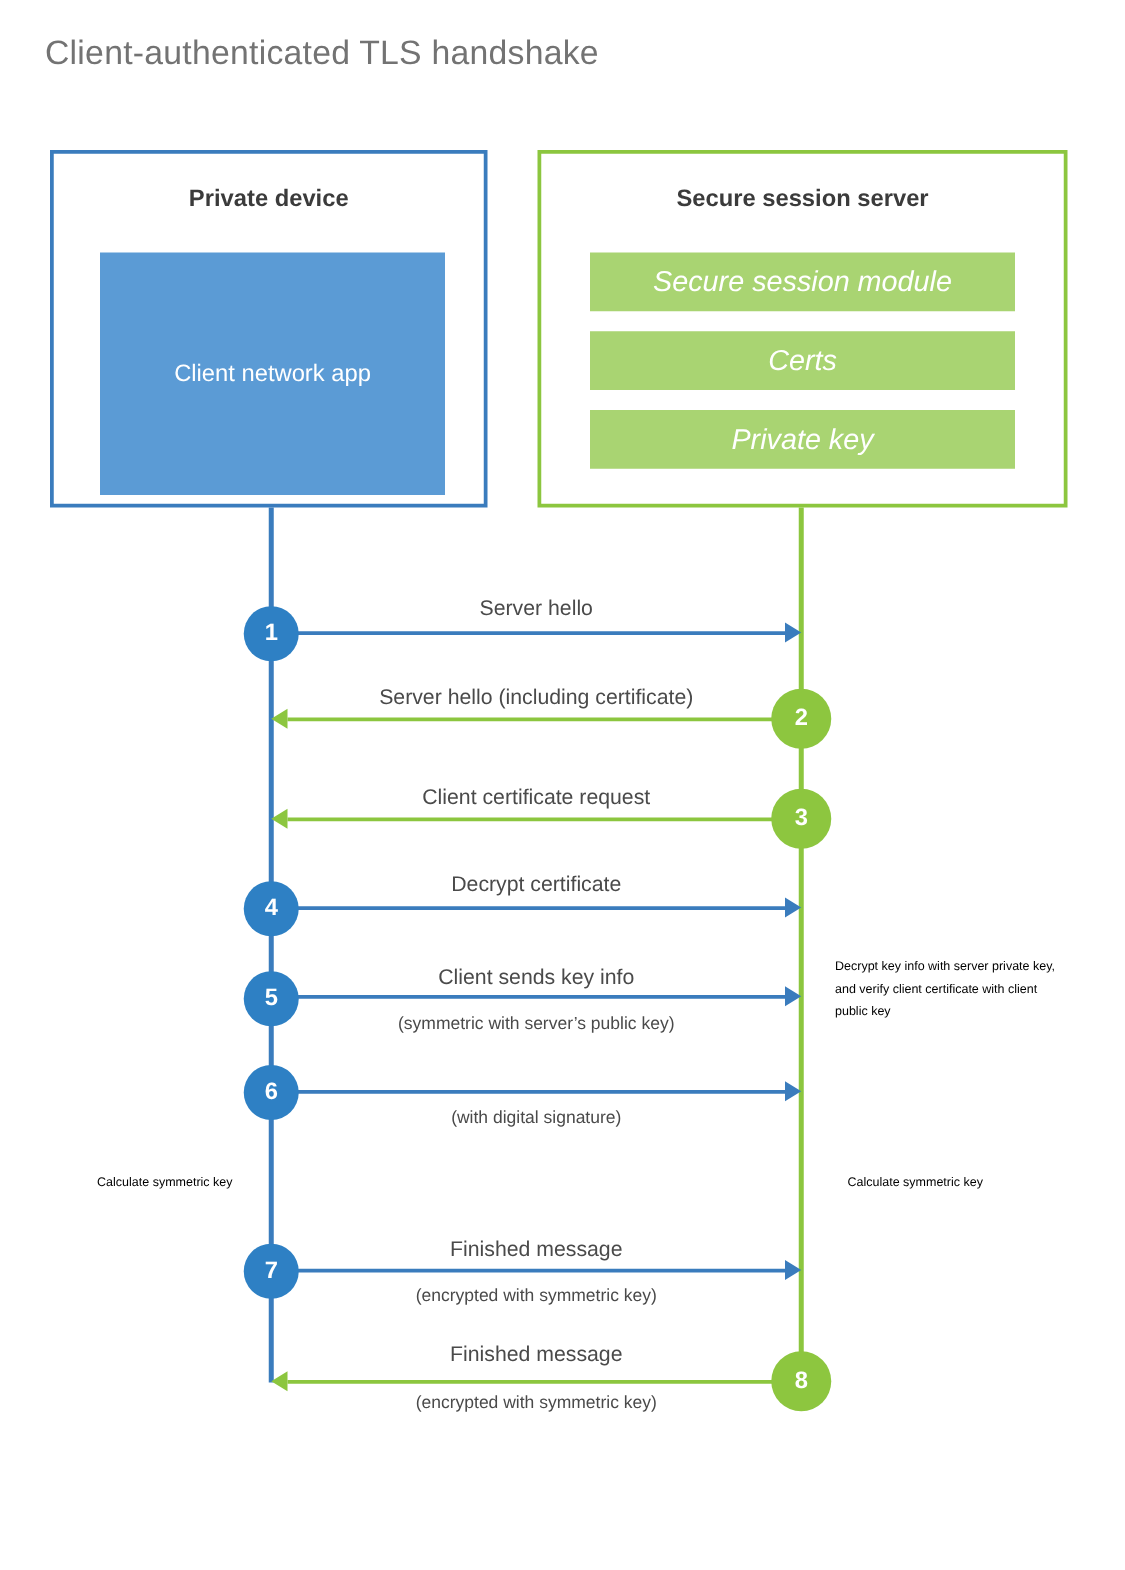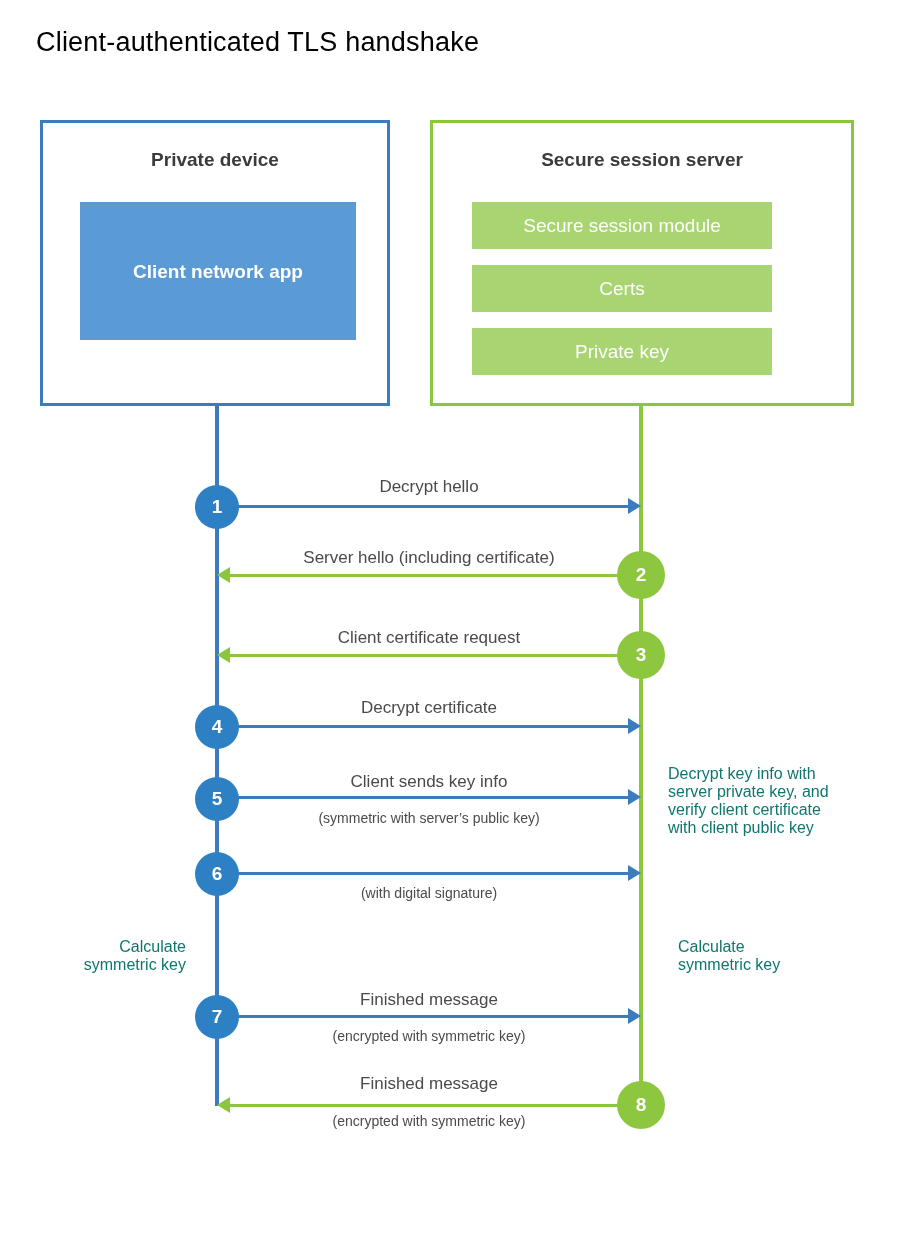--- a/index.html
+++ b/index.html
@@ -18,21 +18,21 @@
     overflow: hidden;
   }
 
   
   #page-title {
     position: absolute;
     left: 36px;
     top: 27px;
     font-size: 27px;
     font-weight: 400;
-    color: #000000;
+    color: #737373;
     letter-spacing: 0.2px;
     white-space: nowrap;
   }
 
   
   .party-box {
     position: absolute;
     background: #ffffff;
     box-sizing: border-box;
   }
@@ -60,47 +60,47 @@
     font-weight: bold;
     color: #3b3b3b;
   }
 
   
   #client-app {
     position: absolute;
     left: 37px;
     top: 79px;
     width: 276px;
-    height: 138px;
+    height: 194px;
     background: #5b9bd5;
     color: #ffffff;
     font-size: 19px;
     line-height: 27px;
     display: flex;
     align-items: center;
     justify-content: center;
     text-align: center;
     box-sizing: border-box;
     padding: 0 10px;
-    font-weight: bold;
   }
 
   
   .server-bar {
     position: absolute;
     left: 39px;
-    width: 300px;
+    width: 340px;
     height: 47px;
     background: #a9d472;
     color: #ffffff;
-    font-size: 19px;
+    font-size: 23px;
     display: flex;
     align-items: center;
     justify-content: center;
     box-sizing: border-box;
+    font-style: italic;
   }
   #server-bar-0 { top: 79px; }
   #server-bar-1 { top: 142px; }
   #server-bar-2 { top: 205px; }
 
   
   .lifeline {
     position: absolute;
     width: 4px;
   }
@@ -160,23 +160,23 @@
     display: flex;
     align-items: center;
     justify-content: center;
   }
   .step-circle.blue { background: #2e80c4; }
   .step-circle.green { background: #8dc63f; }
 
   
   .side-note {
     position: absolute;
-    font-size: 16px;
+    font-size: 10px;
     line-height: 18px;
-    color: #0f766e;
+    color: #000000;
   }
   .side-note.left-align { text-align: left; }
   .side-note.right-align { text-align: right; }
 </style>
 </head>
 <body>
 
 <div id="canvas">
 
   <div id="page-title">Client-authenticated TLS handshake</div>
@@ -189,21 +189,21 @@
   <div class="party-box" id="server-box">
     <div class="party-title">Secure session server</div>
     <div class="server-bar" id="server-bar-0">Secure session module</div>
     <div class="server-bar" id="server-bar-1">Certs</div>
     <div class="server-bar" id="server-bar-2">Private key</div>
   </div>
 
   <div class="lifeline" id="client-lifeline"></div>
   <div class="lifeline" id="server-lifeline"></div>
 
-  <div class="msg-label" style="left:217px; top:477px; width:424px;">Decrypt hello</div>
+  <div class="msg-label" style="left:217px; top:477px; width:424px;">Server hello</div>
   <div class="msg-line blue" style="left:217px; top:505px; width:411px;"></div>
   <div class="arrow-head right blue" style="left:628px; top:498px;"></div>
   <div class="step-circle blue" style="left:195px; top:485px; width:44px; height:44px;">1</div>
 
   <div class="msg-label" style="left:217px; top:548px; width:424px;">Server hello (including certificate)</div>
   <div class="msg-line green" style="left:230px; top:574px; width:389px;"></div>
   <div class="arrow-head left green" style="left:217px; top:567px;"></div>
   <div class="step-circle green" style="left:617px; top:551px; width:48px; height:48px;">2</div>
 
   <div class="msg-label" style="left:217px; top:628px; width:424px;">Client certificate request</div>

